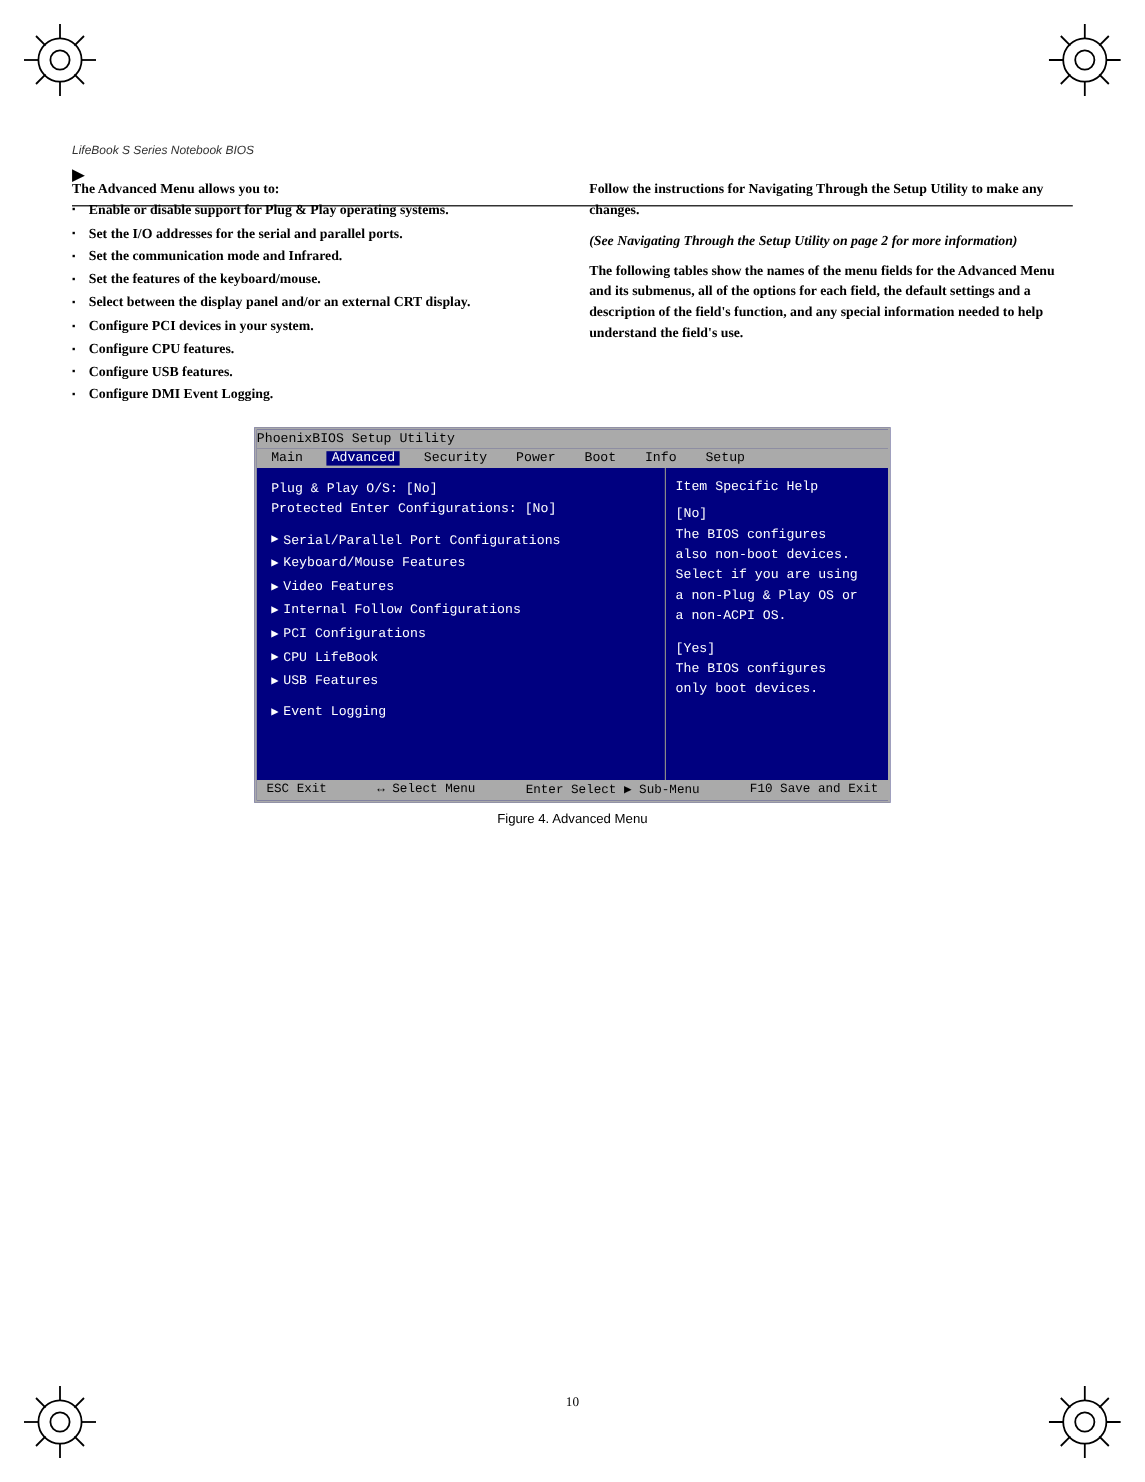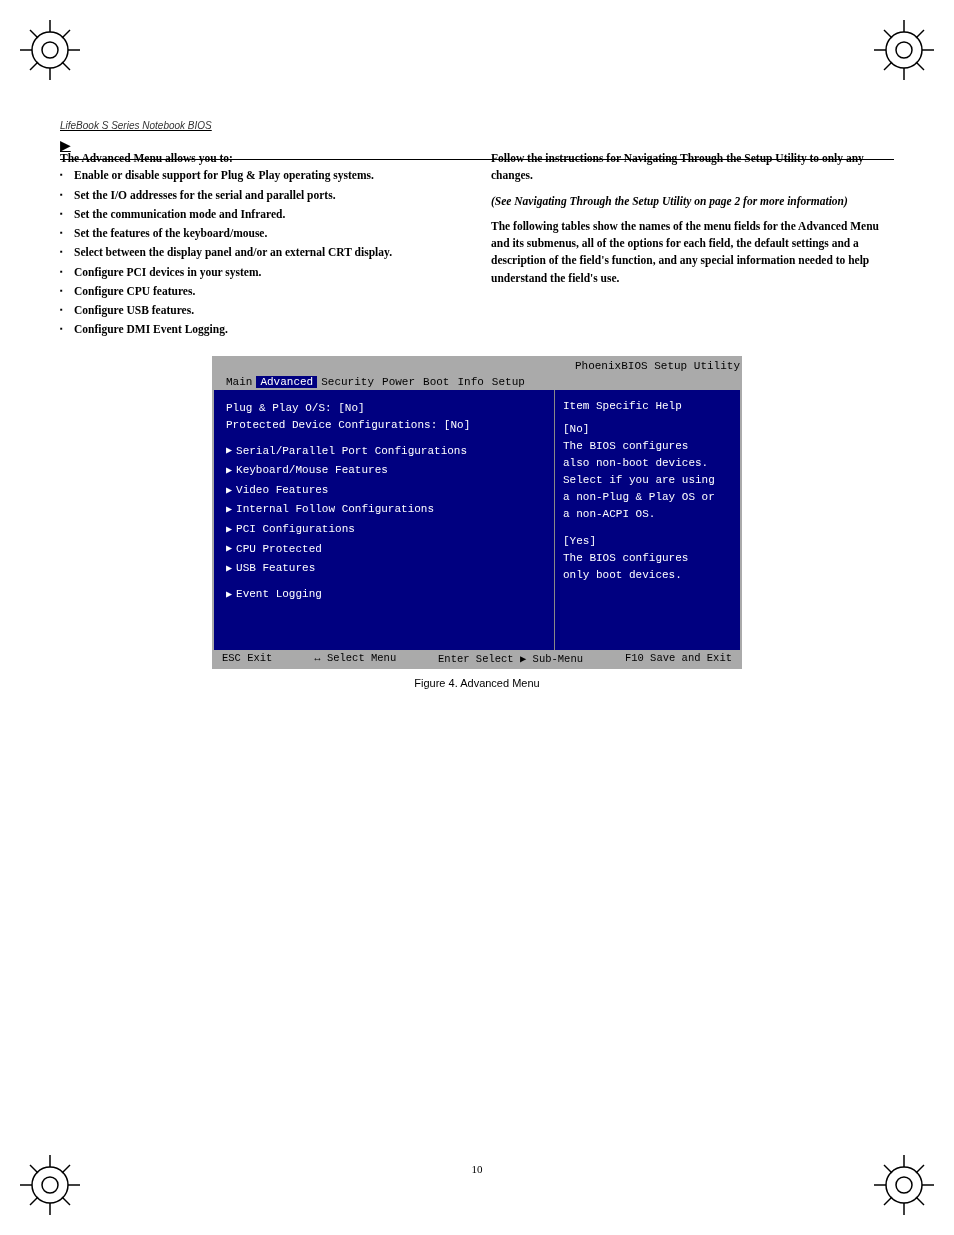--- a/index.html
+++ b/index.html
@@ -28,22 +28,21 @@
     .corner-bl { bottom: 20px; left: 20px; }
     .corner-br { bottom: 20px; right: 20px; }
 
     
     .page-header {
       position: absolute;
       top: 115px;
       left: 60px;
       right: 60px;
       border-bottom: 1px solid #000;
-      padding-bottom: 5px;
-      text-decoration: underline;
+      padding-bottom: 16px;
     }
     .page-header-text {
       font-family: Arial, sans-serif;
       font-style: italic;
       font-size: 10px;
       color: #333;
     }
     .header-arrow {
       margin-top: 4px;
       font-size: 14px;
@@ -111,31 +110,31 @@
       width: 530px;
       font-family: 'Courier New', Courier, monospace;
       font-size: 11px;
       color: #fff;
       margin-bottom: 8px;
     }
 
     .bios-title-bar {
       background: #aaaaaa;
       color: #000;
-      text-align: right;
+      text-align: left;
       padding: 2px 0;
       font-size: 11px;
     }
 
     .bios-menu-bar {
       background: #aaaaaa;
       color: #000;
       padding: 2px 8px;
       display: flex;
-      gap: 0;
+      gap: 16px;
       font-size: 11px;
     }
     .bios-menu-item {
       padding: 0 4px;
     }
     .bios-menu-item.active {
       background: #000080;
       color: #fff;
     }
 
@@ -290,21 +289,21 @@
         <li>Set the communication mode and Infrared.</li>
         <li>Set the features of the keyboard/mouse.</li>
         <li>Select between the display panel and/or an external CRT display.</li>
         <li>Configure PCI devices in your system.</li>
         <li>Configure CPU features.</li>
         <li>Configure USB features.</li>
         <li>Configure DMI Event Logging.</li>
       </ul>
     </div>
     <div class="intro-right">
-      <p>Follow the instructions for Navigating Through the Setup Utility to only any changes.</p>
+      <p>Follow the instructions for Navigating Through the Setup Utility to make any changes.</p>
       <p class="italic-ref">(See Navigating Through the Setup Utility on page 2 for more information)</p>
       <p>The following tables show the names of the menu fields for the Advanced Menu and its submenus, all of the options for each field, the default settings and a description of the field's function, and any special information needed to help understand the field's use.</p>
     </div>
   </div>
 
   <div class="bios-container">
 
     <div class="bios-title-bar">PhoenixBIOS Setup Utility</div>
 
     <div class="bios-menu-bar">
@@ -313,21 +312,21 @@
       <span class="bios-menu-item">Security</span>
       <span class="bios-menu-item">Power</span>
       <span class="bios-menu-item">Boot</span>
       <span class="bios-menu-item">Info</span>
       <span class="bios-menu-item">Setup</span>
     </div>
 
     <div class="bios-body">
       <div class="bios-main-panel">
         <div>Plug &amp; Play O/S:              [No]</div>
-        <div>Protected Device Configurations: [No]</div>
+        <div>Protected Enter Configurations: [No]</div>
         <div style="margin-top:8px;">
           <div class="bios-menu-entry">
             <span class="bios-arrow">▶</span>
             <span>Serial/Parallel Port Configurations</span>
           </div>
           <div class="bios-menu-entry">
             <span class="bios-arrow">▶</span>
             <span>Keyboard/Mouse Features</span>
           </div>
           <div class="bios-menu-entry">
@@ -337,21 +336,21 @@
           <div class="bios-menu-entry">
             <span class="bios-arrow">▶</span>
             <span>Internal Follow Configurations</span>
           </div>
           <div class="bios-menu-entry">
             <span class="bios-arrow">▶</span>
             <span>PCI Configurations</span>
           </div>
           <div class="bios-menu-entry">
             <span class="bios-arrow">▶</span>
-            <span>CPU Protected</span>
+            <span>CPU LifeBook</span>
           </div>
           <div class="bios-menu-entry">
             <span class="bios-arrow">▶</span>
             <span>USB Features</span>
           </div>
           <div style="margin-top:8px;" class="bios-menu-entry">
             <span class="bios-arrow">▶</span>
             <span>Event Logging</span>
           </div>
         </div>

